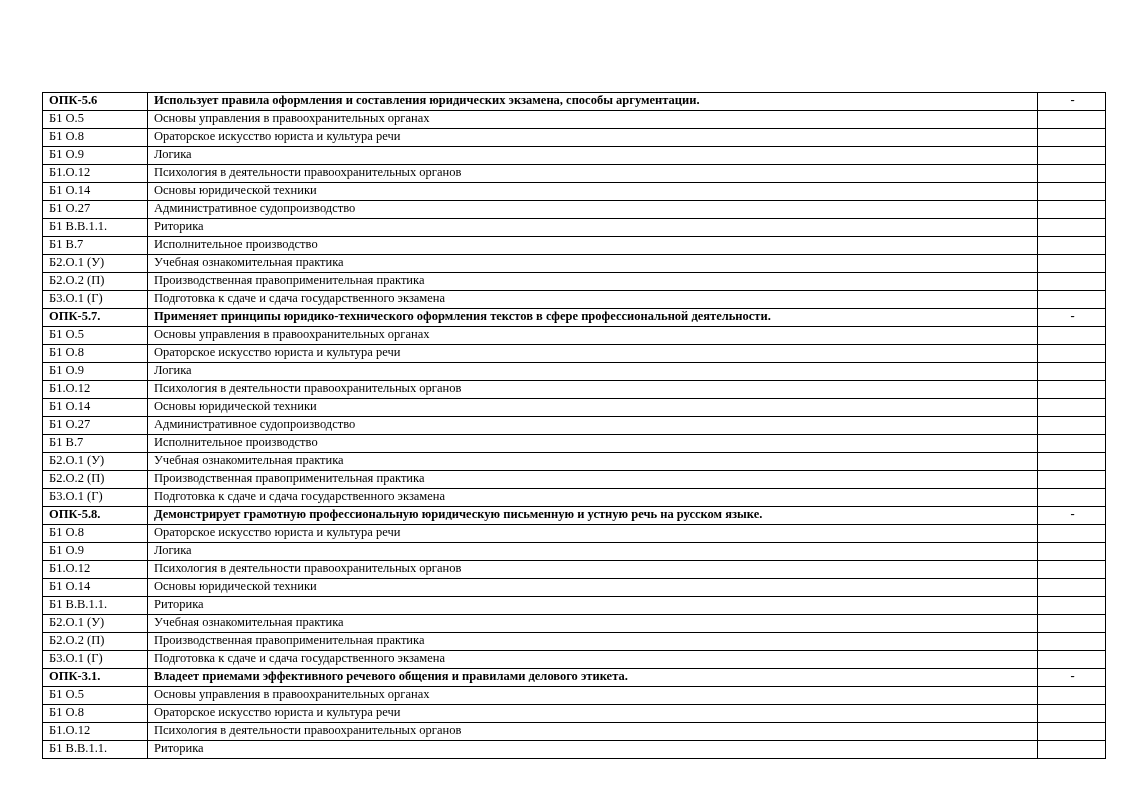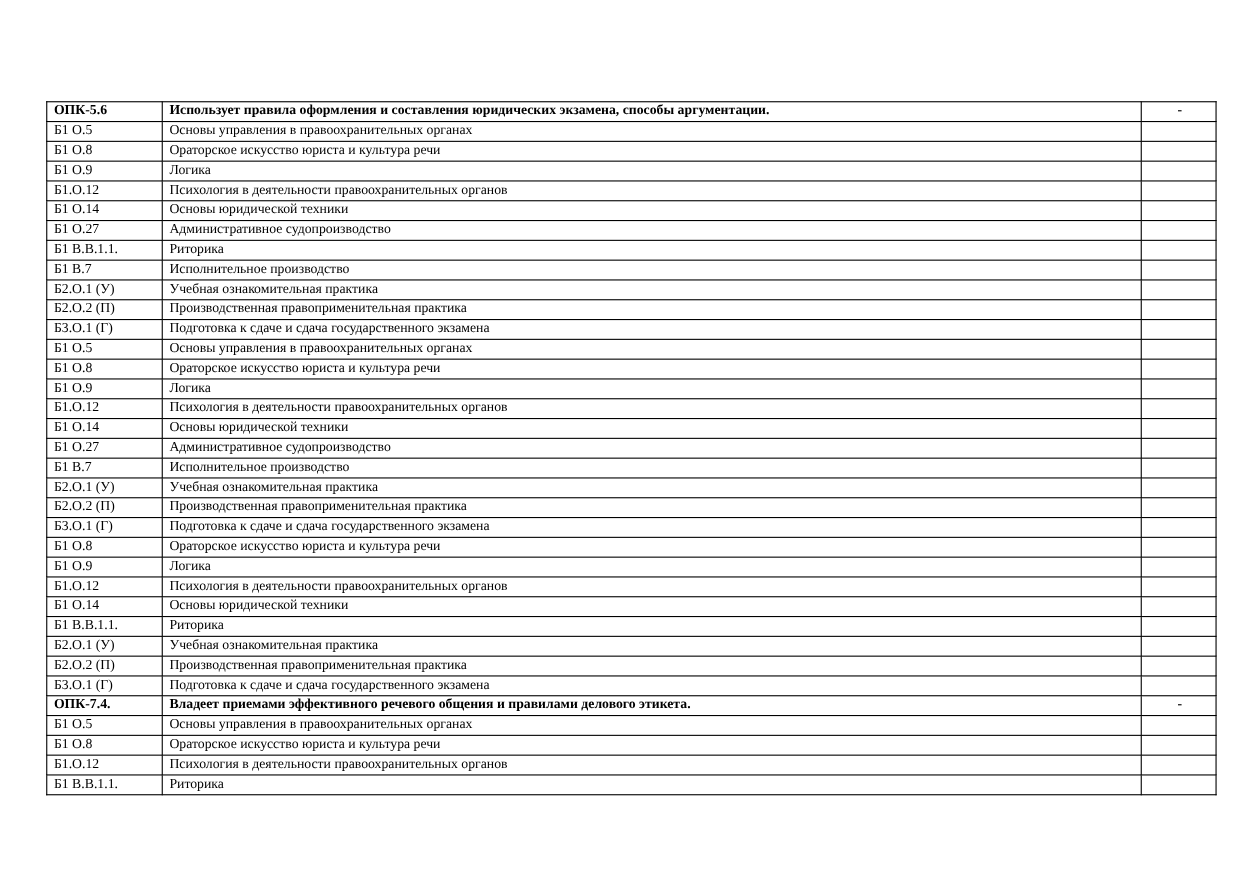--- a/index.html
+++ b/index.html
@@ -120,20 +120,25 @@
         <tr class="body">
           <td class="code">Б2.О.2 (П)</td>
           <td class="name">Производственная правоприменительная практика</td>
           <td class="mark"></td>
         </tr>
         <tr class="body">
           <td class="code">Б3.О.1 (Г)</td>
           <td class="name">Подготовка к сдаче и сдача государственного экзамена</td>
           <td class="mark"></td>
         </tr>
+        <tr class="head">
+          <td class="code">ОПК-5.7.</td>
+          <td class="name">Применяет принципы юридико-технического оформления  текстов  в сфере профессиональной деятельности.</td>
+          <td class="mark">-</td>
+        </tr>
         <tr class="body">
           <td class="code">Б1 О.5</td>
           <td class="name">Основы управления в правоохранительных органах</td>
           <td class="mark"></td>
         </tr>
         <tr class="body">
           <td class="code">Б1 О.8</td>
           <td class="name">Ораторское искусство юриста и культура речи</td>
           <td class="mark"></td>
         </tr>
@@ -170,20 +175,25 @@
         <tr class="body">
           <td class="code">Б2.О.2 (П)</td>
           <td class="name">Производственная правоприменительная практика</td>
           <td class="mark"></td>
         </tr>
         <tr class="body">
           <td class="code">Б3.О.1 (Г)</td>
           <td class="name">Подготовка к сдаче и сдача государственного экзамена</td>
           <td class="mark"></td>
         </tr>
+        <tr class="head">
+          <td class="code">ОПК-5.8.</td>
+          <td class="name">Демонстрирует грамотную профессиональную юридическую письменную  и  устную речь на русском языке.</td>
+          <td class="mark">-</td>
+        </tr>
         <tr class="body">
           <td class="code">Б1 О.8</td>
           <td class="name">Ораторское искусство юриста и культура речи</td>
           <td class="mark"></td>
         </tr>
         <tr class="body">
           <td class="code">Б1 О.9</td>
           <td class="name">Логика</td>
           <td class="mark"></td>
         </tr>
@@ -211,21 +221,21 @@
           <td class="code">Б2.О.2 (П)</td>
           <td class="name">Производственная правоприменительная практика</td>
           <td class="mark"></td>
         </tr>
         <tr class="body">
           <td class="code">Б3.О.1 (Г)</td>
           <td class="name">Подготовка к сдаче и сдача государственного экзамена</td>
           <td class="mark"></td>
         </tr>
         <tr class="head">
-          <td class="code">ОПК-7.4.</td>
+          <td class="code">ОПК-3.1.</td>
           <td class="name">Владеет приемами эффективного речевого общения и правилами делового этикета.</td>
           <td class="mark">-</td>
         </tr>
         <tr class="body">
           <td class="code">Б1 О.5</td>
           <td class="name">Основы управления в правоохранительных органах</td>
           <td class="mark"></td>
         </tr>
         <tr class="body">
           <td class="code">Б1 О.8</td>

